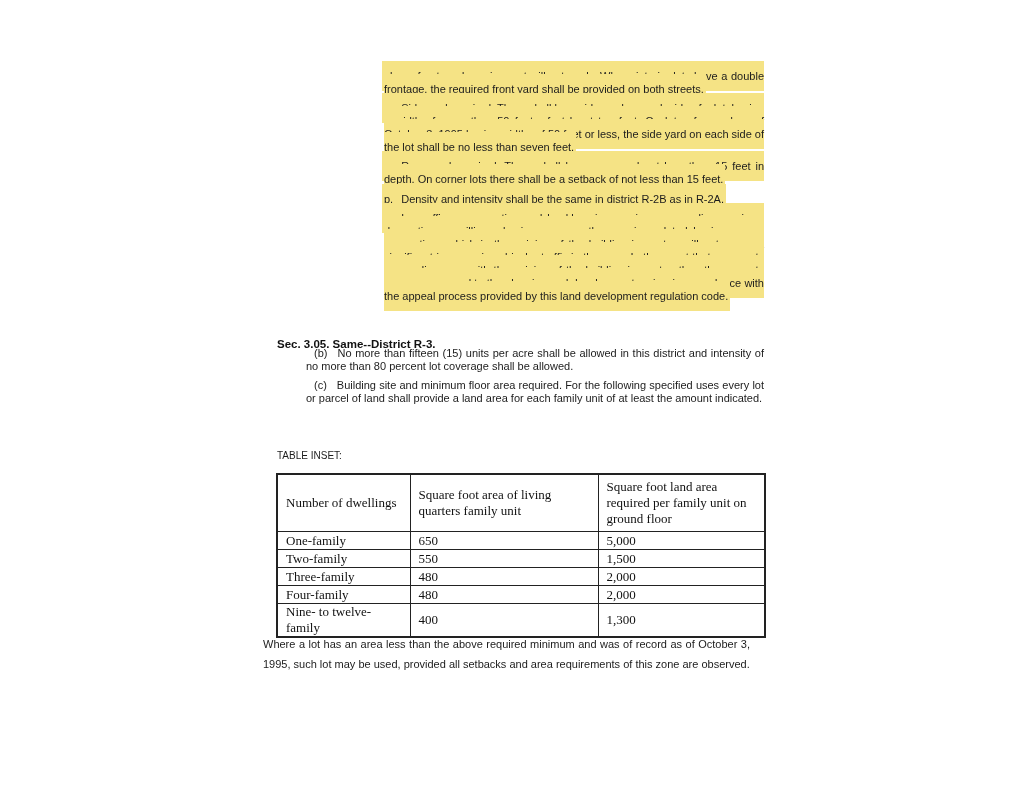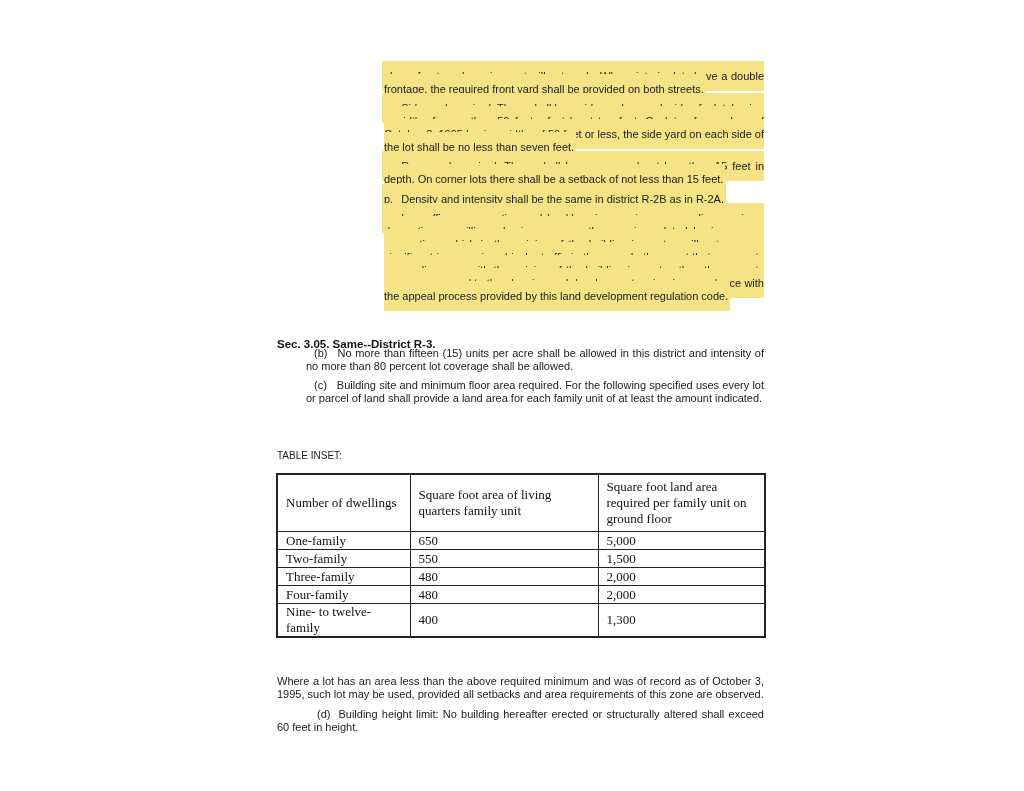--- a/index.html
+++ b/index.html
@@ -34,22 +34,22 @@
     border:2px solid #222;
   }
   table.inset th, table.inset td { border:1px solid #222; }
   table.inset th {
     font-weight:normal; text-align:left; padding:4px 8px;
     height:41px; vertical-align:middle; line-height:16px;
   }
   table.inset td { height:17px; padding:0 8px; vertical-align:middle; }
   table.inset td.c { text-align:left; }
   .closing {
-    position:absolute; left:277px; top:634px; width:487px;
-    font-size:11px; line-height:13px; text-align:justify;margin-top:41px;
+    position:absolute; left:263px; top:634px; width:487px;
+    font-size:11px; line-height:20px; text-align:justify;
   }
   .closing p { margin:0 0 6.5px 0; }
   .closing p.indent { text-indent:40px; }
   .page-num {
     position:absolute; left:277px; top:743px; width:487px;
     text-align:center; font-size:11px; color:#222;
   }
 </style>
 </head>
 <body>
@@ -110,17 +110,16 @@
       <tr>
         <td>Nine- to twelve-family</td>
         <td class="c">400</td>
         <td class="c">1,300</td>
       </tr>
     </tbody>
   </table>
 
   <div class="closing">
     <p><span>Where a lot has an area less than the above required minimum and was of record as of October 3, 1995, such lot may be used, provided all setbacks and area requirements of this zone are observed.</span></p>
-    <p class="indent"><span class="plabel">(d)</span><span>Building height limit: No building hereafter erected or structurally altered shall exceed 60 feet in height.</span></p>
   </div>
 
 
 </div>
 
 </body></html>

